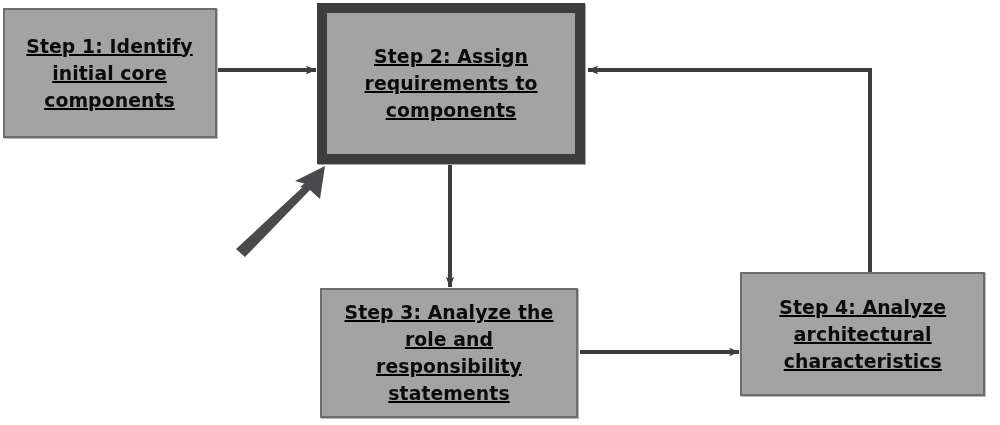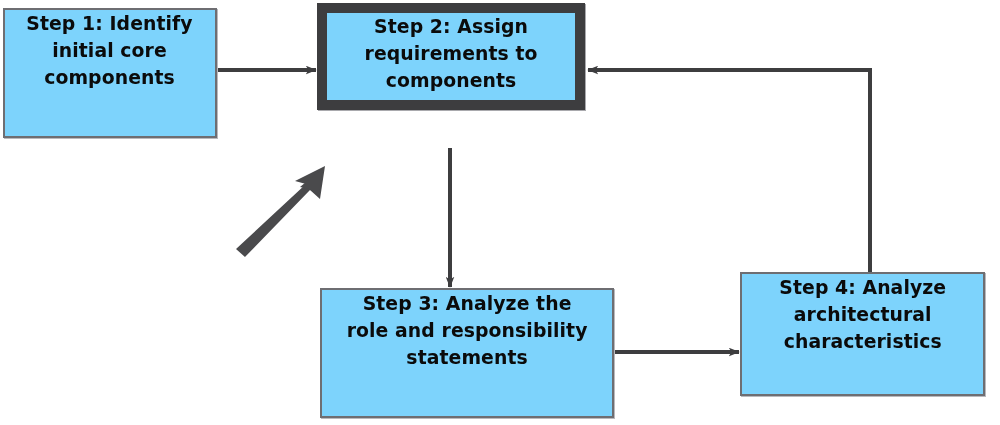--- a/index.html
+++ b/index.html
@@ -20,47 +20,49 @@
   .flow-svg {
     position: absolute;
     left: 0;
     top: 0;
     width: 1000px;
     height: 425px;
   }
   .step-box {
     position: absolute;
     box-sizing: border-box;
-    background: #7dd3fc;
+    background: #a3a3a3;
     display: flex;
+    align-items: center;
     justify-content: center;
     text-align: center;
     z-index: 3;
+    text-decoration: underline;
   }
   .step-box.normal {
     border: 2px solid #6e6e72;
     box-shadow: 1px 1px 0 #b9b9bd;
   }
   .step-box.highlight {
     border: 10px solid #3d3d3f;
     box-shadow: 1px 1px 0 #a9a9ad;
   }
   .step-box .label {
     font-family: "DejaVu Sans", sans-serif;
     font-weight: bold;
     font-size: 20px;
     line-height: 1.35;
     color: #0b0b0b;
     letter-spacing: 0.1px;
     padding: 0 8px;
     transform: scaleX(0.94);
   }
   #box-step1 { left: 3px;   top: 8px;   width: 214px; height: 130px; }
-  #box-step2 { left: 317px; top: 3px;   width: 268px; height: 107px; }
-  #box-step3 { left: 320px; top: 288px; width: 294px; height: 130px; }
+  #box-step2 { left: 317px; top: 3px;   width: 268px; height: 161px; }
+  #box-step3 { left: 320px; top: 288px; width: 258px; height: 130px; }
   #box-step4 { left: 740px; top: 272px; width: 245px; height: 124px; }
 </style>
 </head>
 <body>
 
 <div id="canvas">
 
   <svg class="flow-svg" viewBox="0 0 1000 425">
     <defs>
       <marker id="arrowhead" markerWidth="11" markerHeight="9" refX="10.2" refY="4.5" orient="auto" markerUnits="userSpaceOnUse">

